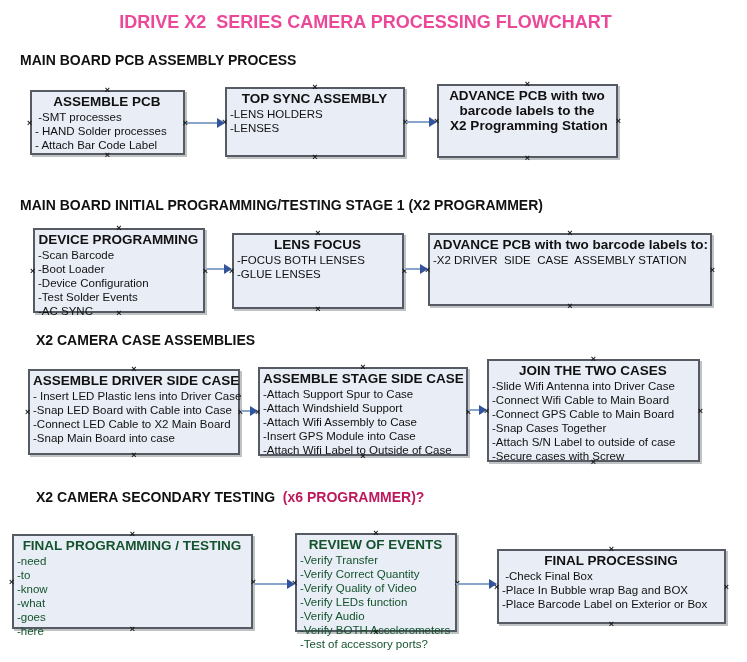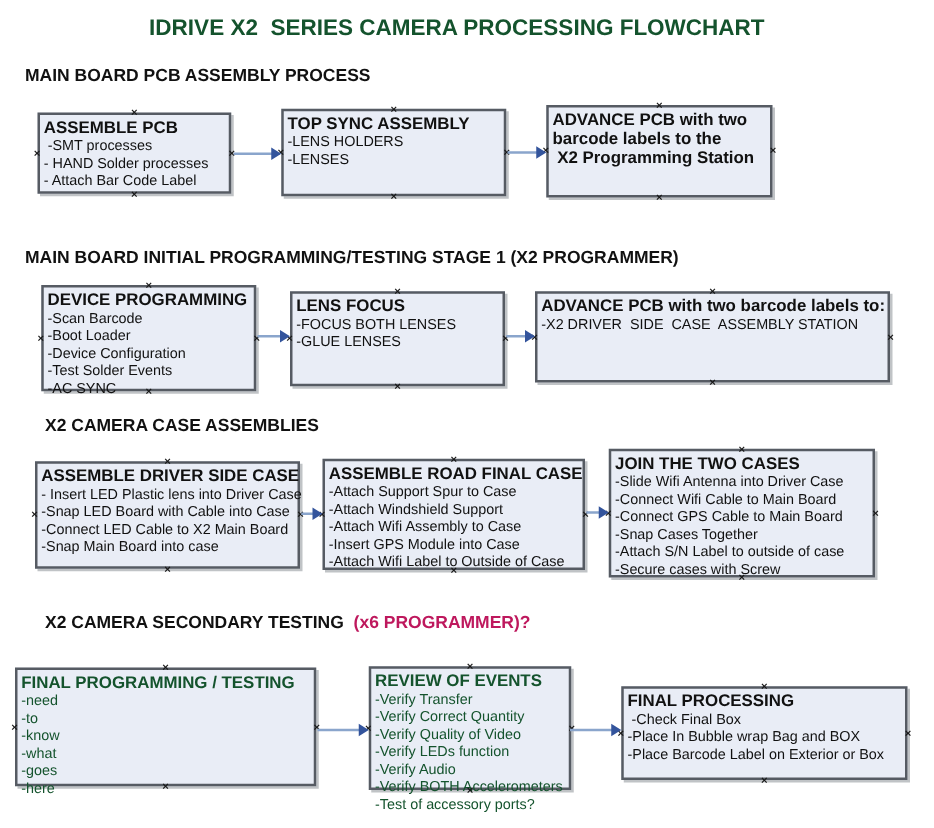--- a/index.html
+++ b/index.html
@@ -3,34 +3,35 @@
 <meta charset="utf-8">
 <style>
   html,body{margin:0;padding:0;background:#ffffff;}
   .canvas{
     position:relative;width:747px;height:662px;background:#ffffff;
     font-family:"Liberation Sans","DejaVu Sans",sans-serif;color:#111;
     overflow:hidden;
   }
   .page-title{
     position:absolute;left:0;right:16px;top:12px;text-align:center;
-    font-size:18px;font-weight:bold;white-space:pre;color:#14532d;
+    font-size:18px;font-weight:bold;white-space:pre;color:#ec4899;
   }
   .sec-head{
     position:absolute;font-size:14px;font-weight:bold;white-space:pre;color:#111;
   }
   .sec-head .red{color:#be185d;}
   .box{
     position:absolute;background:#e9edf6;border:2px solid #565b63;
     box-shadow:2px 2px 0 rgba(130,135,142,.5);box-sizing:border-box;
     overflow:visible;
   }
   .box-title{
     white-space:pre;font-weight:bold;font-size:13.5px;line-height:15px;
     margin:2px 4px 1px 3px;
+    text-align:center;
   }
   .box-lines{
     white-space:pre;font-size:11.5px;line-height:14px;margin-left:3px;
   }
   .box.red .box-title,.box.red .box-lines{color:#14532d;}
   .ax{
     position:absolute;font-size:9px;line-height:1;color:#161616;
     pointer-events:none;font-weight:bold;
   }
   .ax.t{top:-6px;left:50%;transform:translateX(-50%);}
@@ -123,21 +124,21 @@
     <div class="box-lines">- Insert LED Plastic lens into Driver Case
 -Snap LED Board with Cable into Case
 -Connect LED Cable to X2 Main Board
 -Snap Main Board into case</div>
   <span class="ax t">×</span>
       <span class="ax b">×</span>
       <span class="ax l">×</span>
       <span class="ax r">×</span>
     </div>
   <div class="box" style="left:258px;top:367px;width:210px;height:89px;">
-    <div class="box-title">ASSEMBLE ROAD FINAL CASE</div>
+    <div class="box-title">ASSEMBLE STAGE SIDE CASE</div>
     <div class="box-lines">-Attach Support Spur to Case
 -Attach Windshield Support
 -Attach Wifi Assembly to Case
 -Insert GPS Module into Case
 -Attach Wifi Label to Outside of Case</div>
   <span class="ax t">×</span>
       <span class="ax b">×</span>
       <span class="ax l">×</span>
       <span class="ax r">×</span>
     </div>

